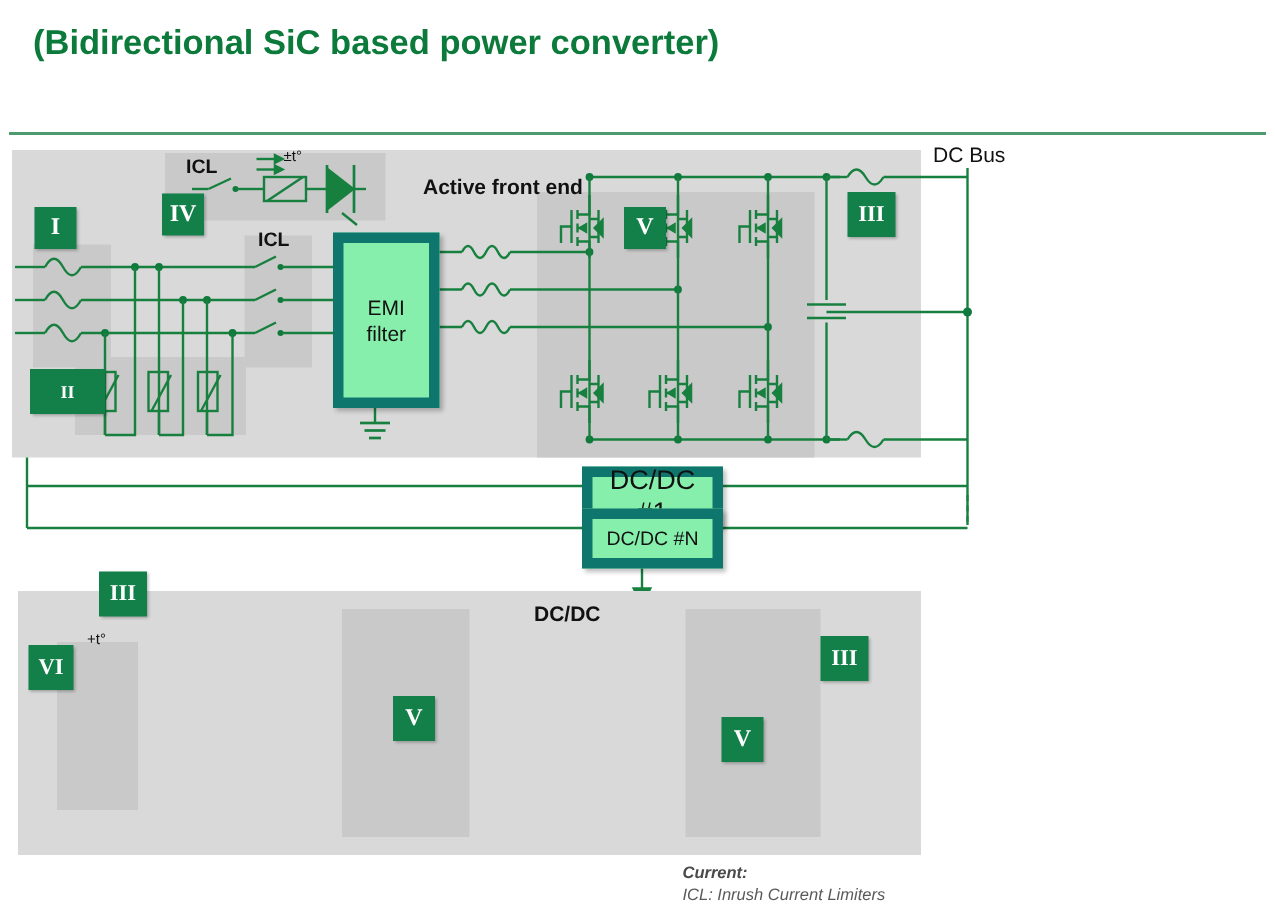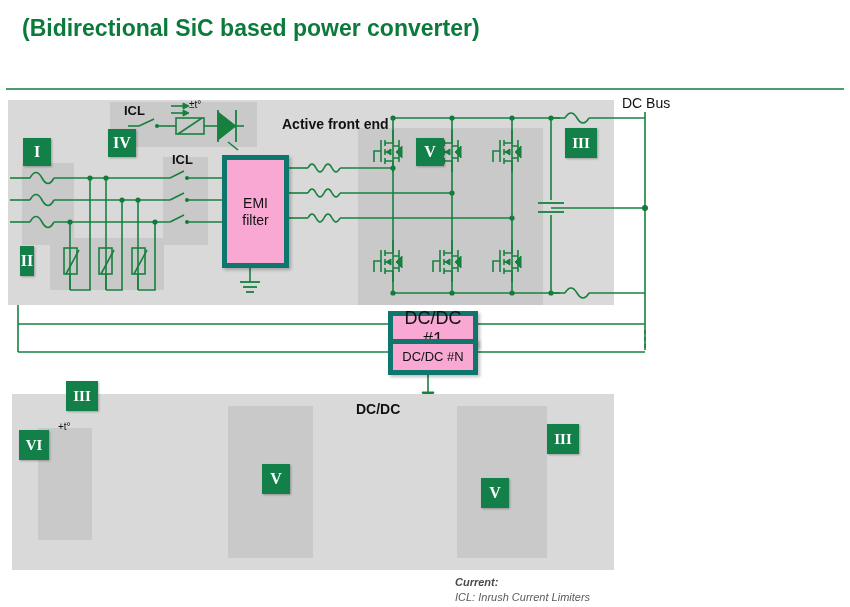--- a/index.html
+++ b/index.html
@@ -25,21 +25,21 @@
   .badge{position:absolute;background:#13804a;color:#ffffff;
          font-family:"Liberation Serif",serif;font-weight:bold;
          display:flex;align-items:center;justify-content:center;
          box-shadow:1px 1px 2px rgba(0,0,0,.28);}
 
   
   .lbl{position:absolute;color:#111111;font-weight:bold;white-space:nowrap;}
   .lbl-plain{position:absolute;color:#111111;white-space:nowrap;}
 
   
-  .wbox{position:absolute;background:#f9a8d4;border:5px solid #0f766e;
+  .wbox{position:absolute;background:#86efac;border:7px solid #0f766e;
         box-shadow:2px 2px 3px rgba(0,0,0,.25);
         display:flex;align-items:center;justify-content:center;
         text-align:center;color:#111111;line-height:1.15;}
 
   
   .acr-title{position:absolute;font-style:italic;font-weight:bold;
              font-size:11px;color:#4a4a4a;white-space:nowrap;}
   .acr-line{position:absolute;font-style:italic;font-size:11px;
             color:#5a5a5a;white-space:nowrap;}
 
@@ -508,21 +508,21 @@
   <div class="lbl" style="left:261px;top:116px;font-size:14px;margin-left:21px;">Active front end</div>
   <div class="lbl-plain" style="left:622px;top:95px;font-size:14px;">DC Bus</div>
   <div class="lbl-plain" style="left:189px;top:99px;font-size:10px;">±t°</div>
 
   <div class="wbox" style="left:222px;top:155px;width:57px;height:103px;font-size:14px;flex-direction:column;">
     <span>EMI</span>
     <span>filter</span>
   </div>
 
   <div class="badge" style="left:23px;top:138px;width:28px;height:28px;font-size:16px;">I</div>
-  <div class="badge" style="left:20px;top:246px;width:14px;height:30px;font-size:16px;">II</div>
+  <div class="badge" style="left:20px;top:246px;width:50px;height:30px;font-size:12px;">II</div>
   <div class="badge" style="left:108px;top:129px;width:28px;height:28px;font-size:16px;">IV</div>
   <div class="badge" style="left:416px;top:138px;width:28px;height:28px;font-size:16px;">V</div>
   <div class="badge" style="left:565px;top:128px;width:32px;height:30px;font-size:15px;">III</div>
 
   <div class="wbox" style="left:388px;top:311px;width:80px;height:26px;font-size:18px;">
     <span>DC/DC #1</span>
   </div>
   <div class="wbox" style="left:388px;top:339px;width:80px;height:26px;font-size:13px;">
     <span>DC/DC #N</span>
   </div>

